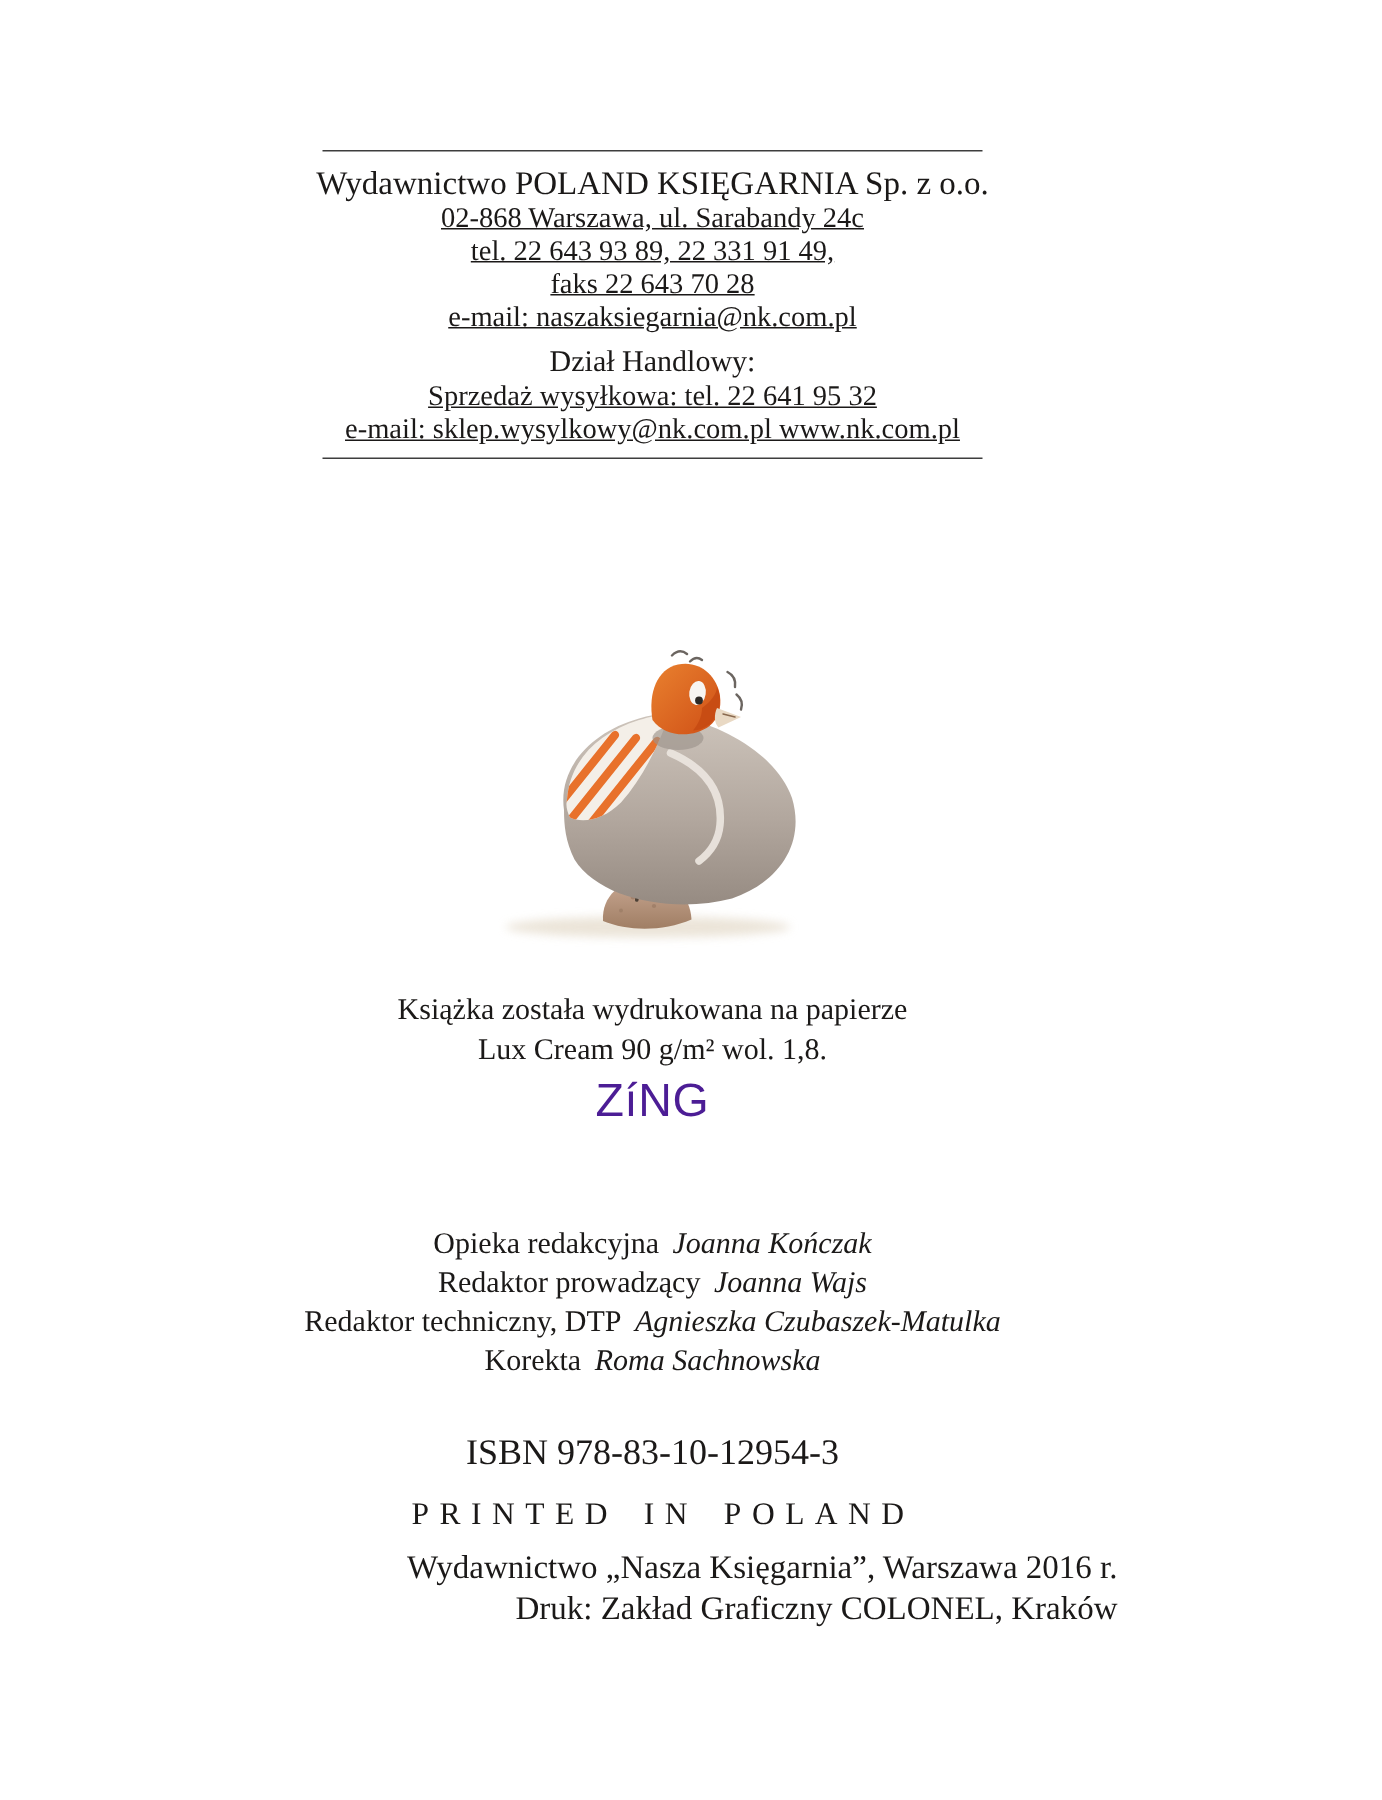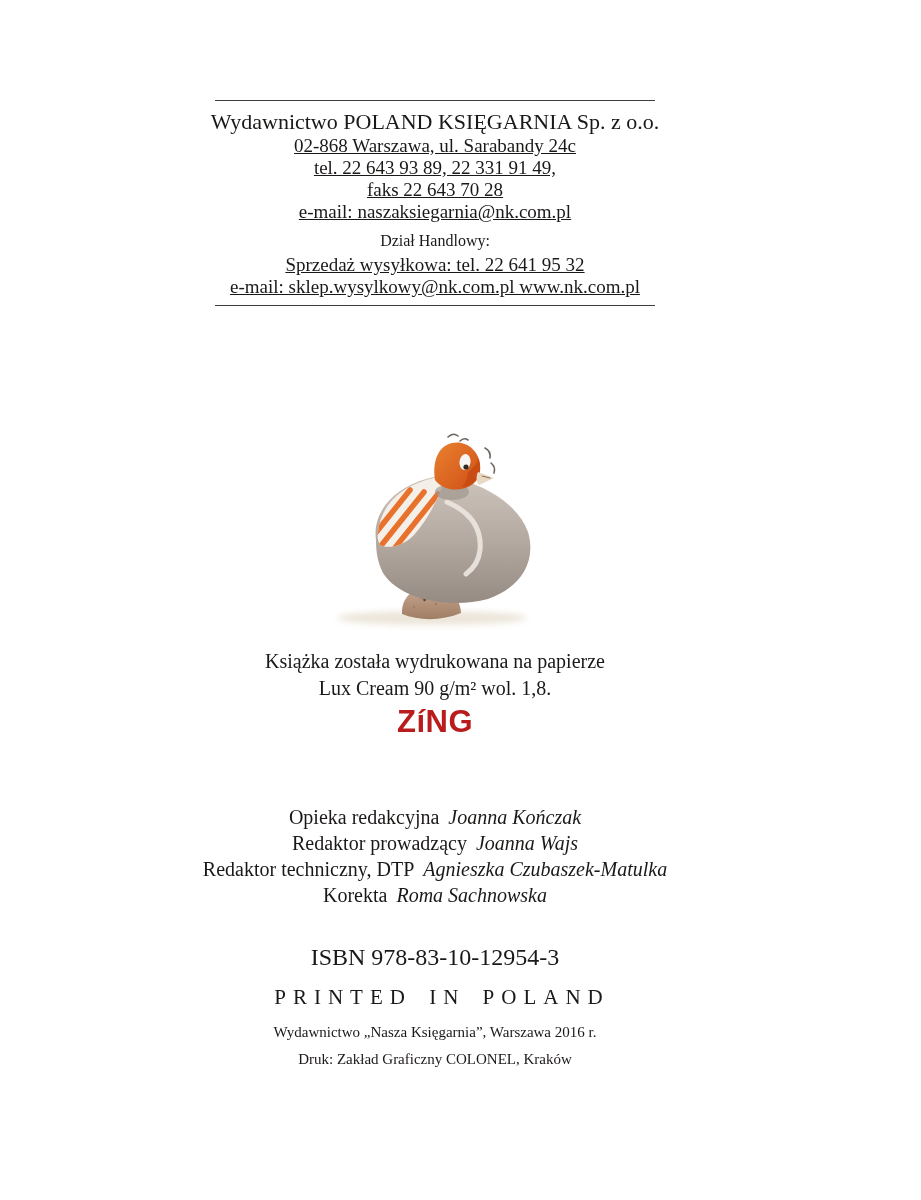--- a/index.html
+++ b/index.html
@@ -27,38 +27,38 @@
     margin-left: -90px;
     margin-right: -90px;
   }
   .title {
     font-size: 22px;
     line-height: 27px;
     padding-top: 7px;
   }
   .addr { font-size: 19px; line-height: 22px; text-decoration: underline; }
   .subhead {
-    font-size: 16px;
+    font-size: 20px;
     line-height: 26px;
     margin-top: 5px;
   }
   .bird {
     display: block;
     margin: 126px auto 0 auto;
     transform: translateX(22px);
   }
   .paper { font-size: 20px; line-height: 27px; }
-  .paper-first { margin-top: 16px; }
+  .paper-first { margin-top: 28px; }
   .logo {
     font-family: "Liberation Sans", "DejaVu Sans", sans-serif;
-    font-weight: 700;
+    font-weight: 400;
     font-size: 31px;
     line-height: 36px;
     letter-spacing: 0.5px;
-    color: #b91c1c;
+    color: #4c1d95;
     margin-top: 2px;
   }
   .credits { margin-top: 64px; }
   .credit { font-size: 20px; line-height: 26px; }
   .credit-label { margin-right: 0.45em; }
   .credit-name { font-style: italic; }
   .isbn {
     font-size: 24px;
     line-height: 26px;
     margin-top: 36px;
@@ -66,21 +66,21 @@
   .printed {
     font-size: 21px;
     line-height: 20px;
     letter-spacing: 7px;
     word-spacing: 5px;
     margin-top: 17px;
     white-space: nowrap;
     margin-left: -90px;
     margin-right: -104px; 
   }
-  .imprint { font-size: 15px; line-height: 27px; }
+  .imprint { font-size: 22px; line-height: 27px; text-align: right; }
   .imprint-first { margin-top: 12px; }
 </style>
 </head>
 <body>
 
 <div class="colophon">
 
   <div class="rule rule-top"></div>
 
   <div class="title line">Wydawnictwo POLAND KSIĘGARNIA Sp. z o.o.</div>

